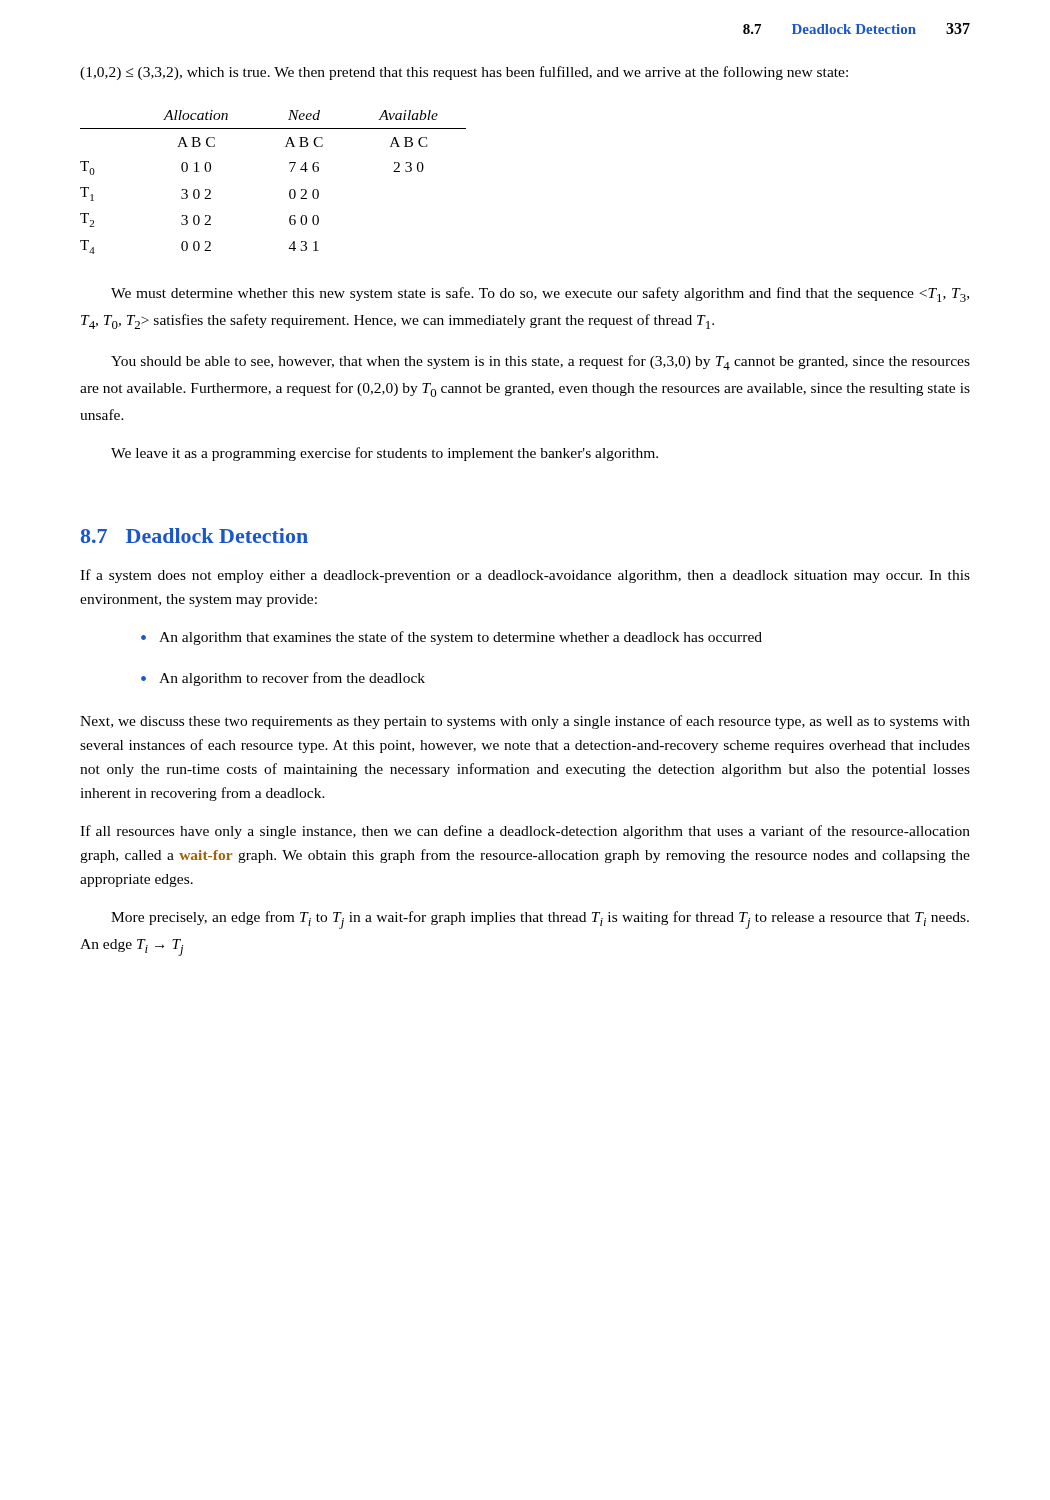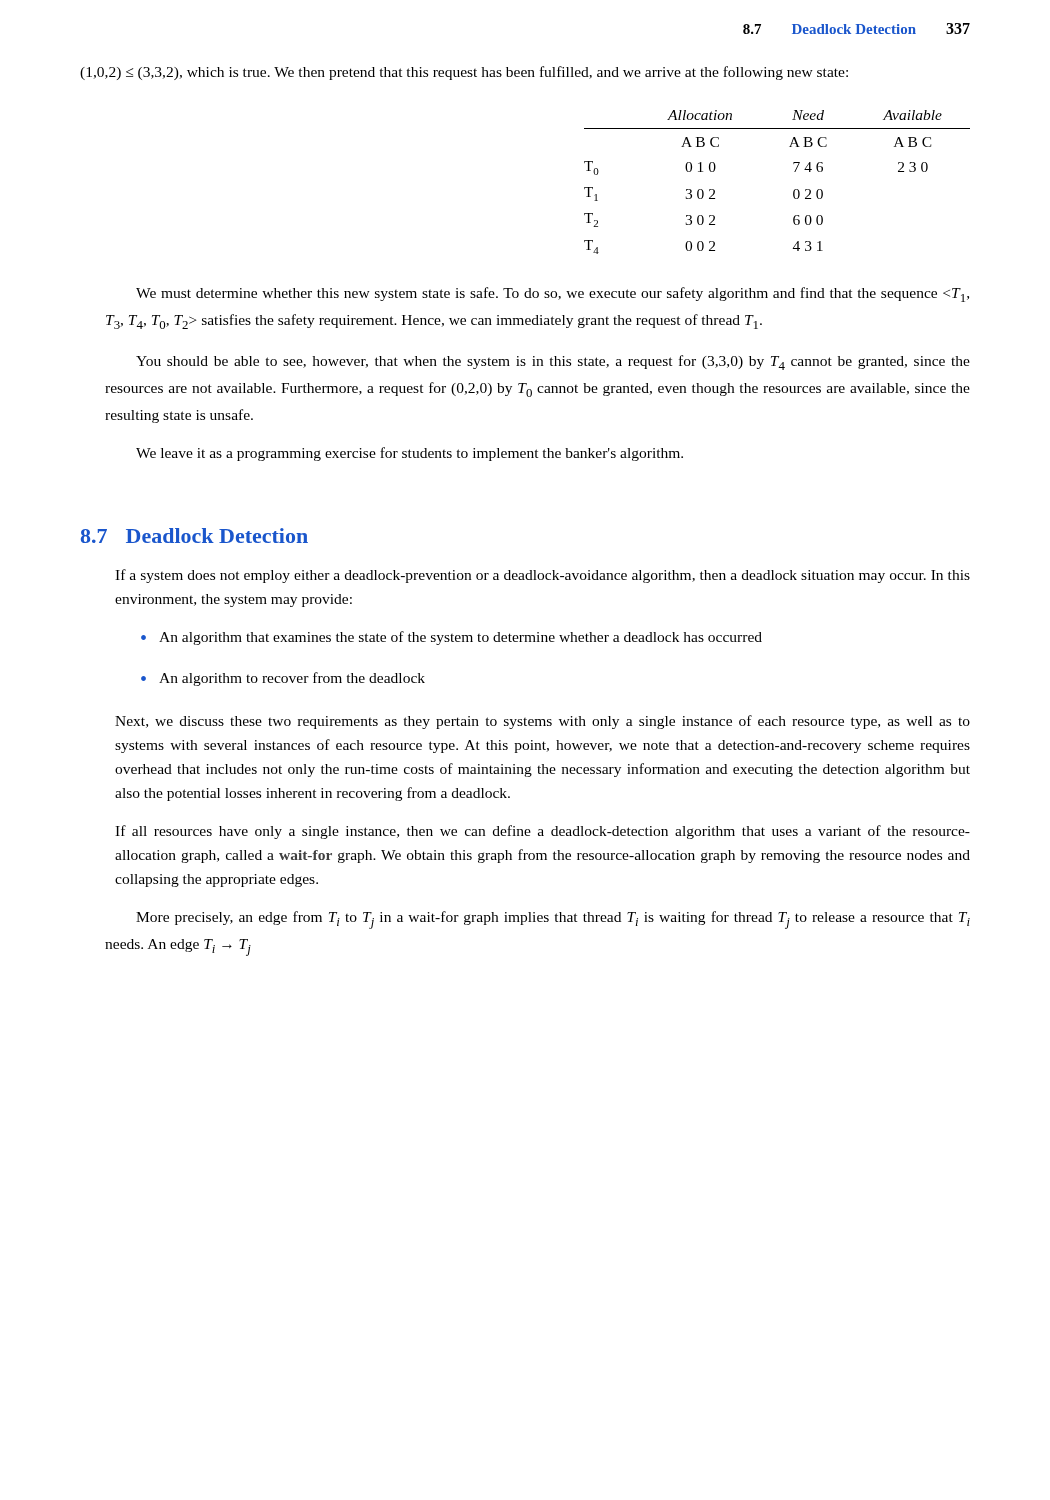--- a/index.html
+++ b/index.html
@@ -43,21 +43,21 @@
     }
 
     .intro-text {
       margin-bottom: 16px;
       line-height: 1.55;
       text-align: justify;
     }
 
     .table-wrapper {
       display: flex;
-      justify-content: flex-end;
+      justify-content: flex-start;
       margin: 18px 0 22px 0;
     }
     .alloc-table {
       border-collapse: collapse;
       font-size: 15.5px;
       line-height: 1.65;
     }
     .alloc-table th {
       font-style: italic;
       font-weight: normal;
@@ -83,27 +83,25 @@
     .underline-row th {
       border-bottom: 1.5px solid #000;
       padding-bottom: 0px;
     }
 
     .para {
       margin-bottom: 14px;
       line-height: 1.55;
       text-align: justify;
       text-indent: 2em;
-      margin-left: 25px;
     }
     .para-noindent {
       margin-bottom: 14px;
       line-height: 1.55;
       text-align: justify;
-      margin-left: 35px;
     }
 
     .section-heading {
       margin: 30px 0 14px 0;
       display: flex;
       align-items: baseline;
       gap: 18px;
     }
     .section-num {
       color: #1a56cc;
@@ -135,21 +133,21 @@
       flex-shrink: 0;
     }
 
     .subsection-heading {
       font-weight: bold;
       font-size: 15.5px;
       margin: 22px 0 10px 0;
     }
 
     .highlight-link {
-      color: #404040;
+      color: #a16207;
       font-weight: bold;
       text-decoration: none;
     }
 
     .divider-space {
       height: 14px;
     }
   </style>
 </head>
 <body>

